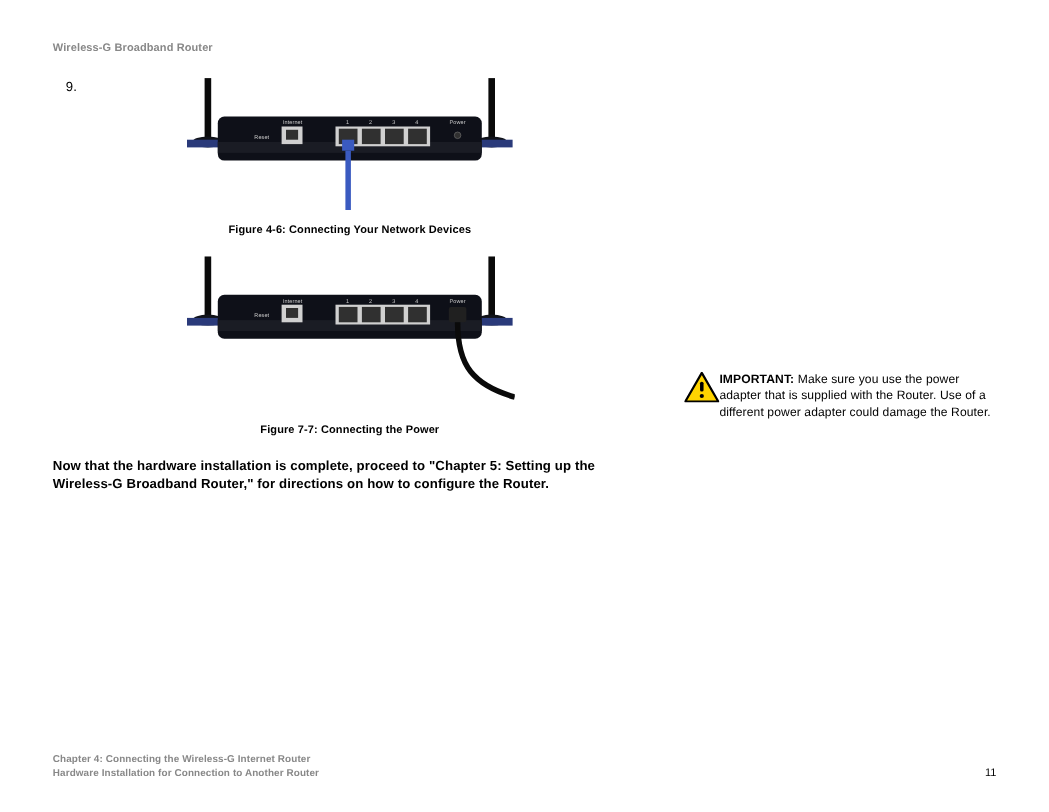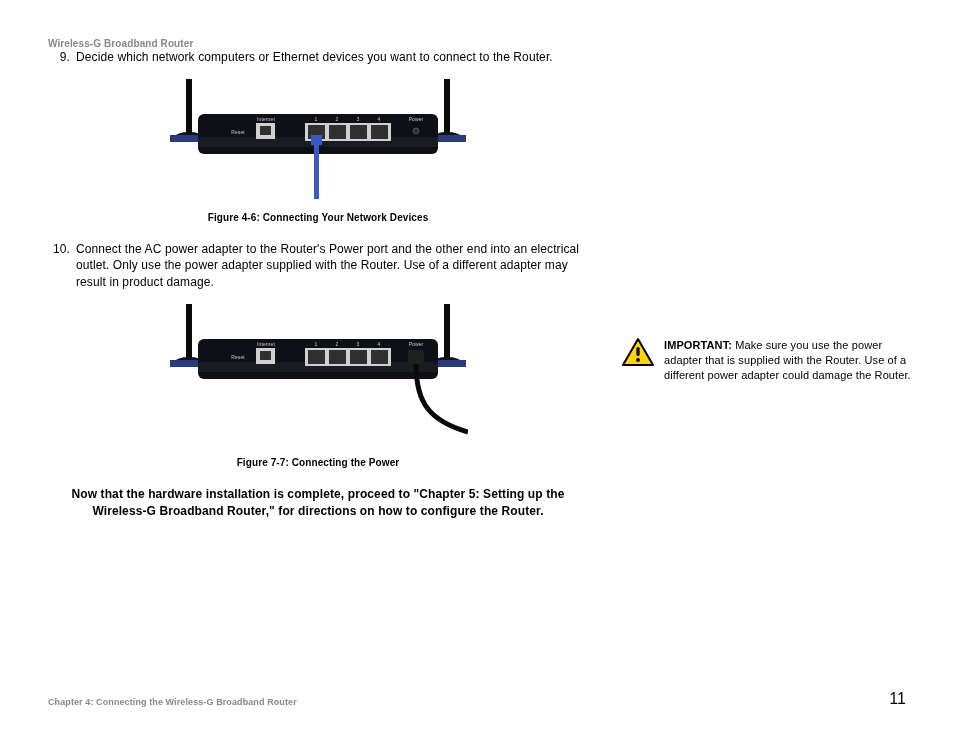--- a/index.html
+++ b/index.html
@@ -11,20 +11,21 @@
     font-size: 12px;
     color: #000;
     position: relative;
     padding: 38px 48px 30px 48px;
     letter-spacing: 0.1px;
   }
   .header {
     font-size: 10px;
     font-weight: bold;
     color: #888;
+    margin-bottom: 22px;
   }
   .main-col {
     width: 540px;
   }
   ol.steps {
     list-style: none;
     padding: 0;
   }
   ol.steps > li {
     position: relative;
@@ -47,33 +48,32 @@
   .router-svg { display: inline-block; }
   .fig-caption {
     font-size: 10px;
     font-weight: bold;
     text-align: center;
     margin: 6px 0 18px 0;
   }
   .conclude {
     font-size: 12px;
     font-weight: bold;
-    text-align: center;
     line-height: 1.4;
     margin: 6px auto 0 auto;
     width: 540px;
   }
   .important-box {
     position: absolute;
     left: 622px;
     top: 338px;
     width: 290px;
     display: flex;
     align-items: flex-start;
-    gap: 10px;
+    gap: 0;
   }
   .warning-icon {
     flex: 0 0 auto;
   }
   .important-text {
     font-size: 11px;
     line-height: 1.35;
     color: #000;
   }
   .important-text b { font-weight: bold; }
@@ -86,34 +86,33 @@
     justify-content: space-between;
     align-items: flex-end;
   }
   .footer-left {
     font-size: 9px;
     font-weight: bold;
     color: #888;
     line-height: 1.35;
   }
   .footer-page {
-    font-size: 16px;
+    font-size: 10px;
     color: #000;
   }
 </style>
 </head>
 <body>
 
 <div class="header">Wireless-G Broadband Router</div>
 
 <div class="main-col">
   <ol class="steps">
     <li>
       <span class="num">9.</span>
-      <p>Decide which network computers or Ethernet devices you want to connect to the Router.</p>
     </li>
   </ol>
 
   <div class="fig-wrap">
     <svg class="router-svg" width="300" height="120" viewBox="0 0 300 120">
 
       <rect x="18" y="0" width="6" height="60" fill="#0a0a0a"></rect>
       <ellipse cx="21" cy="58" rx="14" ry="5" fill="#101218"></ellipse>
       <rect x="2" y="56" width="38" height="7" fill="#2a3a7a"></rect>
 
@@ -145,26 +144,20 @@
 
       <rect x="203" y="46" width="17" height="14" fill="#303030"></rect>
       <text x="211" y="42" fill="#c8c8c8" font-size="5" font-family="Arial" text-anchor="middle">4</text>
 
       <text x="248" y="42" fill="#c8c8c8" font-size="5" font-family="Arial" text-anchor="middle">Power</text>
       <circle cx="248" cy="52" r="3" fill="#303030" stroke="#707070" stroke-width="0.6"></circle>
     </svg>
   </div>
   <div class="fig-caption">Figure 4-6: Connecting Your Network Devices</div>
 
-  <ol class="steps">
-    <li>
-      <span class="num">10.</span>
-      <p>Connect the AC power adapter to the Router's Power port and the other end into an electrical outlet. Only use the power adapter supplied with the Router. Use of a different adapter may result in product damage.</p>
-    </li>
-  </ol>
 
   <div class="fig-wrap">
     <svg class="router-svg" width="300" height="140" viewBox="0 0 300 140">
 
       <rect x="18" y="0" width="6" height="60" fill="#0a0a0a"></rect>
       <ellipse cx="21" cy="58" rx="14" ry="5" fill="#101218"></ellipse>
       <rect x="2" y="56" width="38" height="7" fill="#2a3a7a"></rect>
 
       <rect x="276" y="0" width="6" height="60" fill="#0a0a0a"></rect>
       <ellipse cx="279" cy="58" rx="14" ry="5" fill="#101218"></ellipse>
@@ -205,16 +198,17 @@
     <rect x="14.4" y="9" width="3.2" height="9" rx="1.5" fill="#000"></rect>
     <circle cx="16" cy="22" r="1.9" fill="#000"></circle>
   </svg>
   <div class="important-text">
     <b>IMPORTANT:</b><span> Make sure you use the power adapter that is supplied with the Router. Use of a different power adapter could damage the Router.</span>
   </div>
 </div>
 
 <div class="footer">
   <div class="footer-left">
-    <div>Chapter 4: Connecting the Wireless-G Broadband Router</div>
+    <div>Chapter 4: Connecting the Wireless-G Internet Router</div>
+    <div>Hardware Installation for Connection to Another Router</div>
   </div>
   <div class="footer-page">11</div>
 </div>
 
 </body></html>

